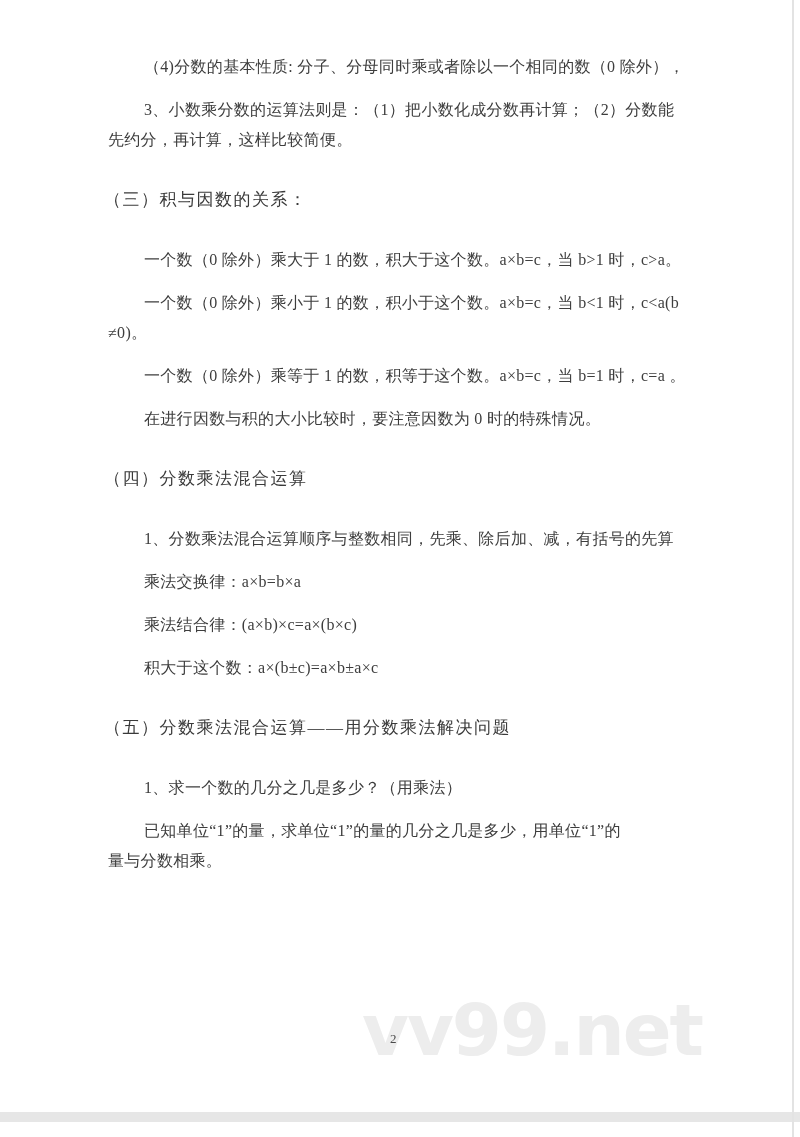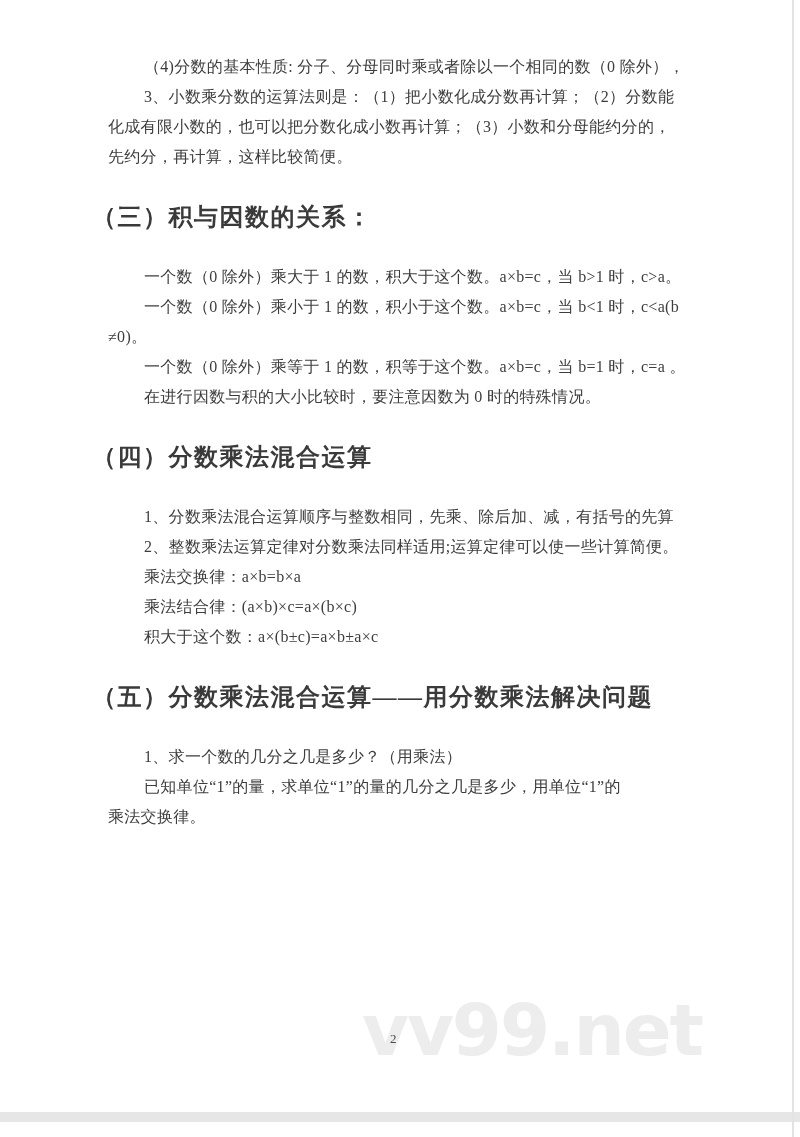--- a/index.html
+++ b/index.html
@@ -21,27 +21,27 @@
     font-size:16px;
     line-height:30px;
     height:30px;
     color:#3d3d3d;
     margin-left:16px;
     white-space:pre;
     letter-spacing:0.3px;
   }
   .ind{ text-indent:36px; }
   .hd{
-    margin-left:0;
-    font-size:24px;
-    font-weight:700;
+    margin-left:12px;
+    font-size:17px;
+    font-weight:400;
     letter-spacing:1.5px;
     color:#3a3a3a;
   }
-  .mt-para{ }
+  .mt-para{ margin-top:13px; }
   .mt-head{ margin-top:30px; }
   .watermark{
     position:absolute;
     left:362px;top:990px;
     font-family:"DejaVu Sans","Liberation Sans",sans-serif;
     font-weight:bold;
     font-size:72px;
     line-height:80px;
     letter-spacing:-2px;
     color:#ededed;
@@ -71,44 +71,42 @@
   }
 </style>
 </head>
 <body>
 
 <div class="screen">
   <div class="page">
 
     <div class="ln ind">（4)分数的基本性质: 分子、分母同时乘或者除以一个相同的数（0 除外），</div>
     <div class="ln ind mt-para">3、小数乘分数的运算法则是：（1）把小数化成分数再计算；（2）分数能</div>
-    <div class="ln">化成有限小数的，也可以把分数化成小数再计算；（3）小数和分母能约分的，</div>
     <div class="ln">先约分，再计算，这样比较简便。</div>
 
     <div class="ln hd mt-head">（三）积与因数的关系：</div>
 
     <div class="ln ind mt-head">一个数（0 除外）乘大于 1 的数，积大于这个数。a×b=c，当 b&gt;1 时，c&gt;a。</div>
     <div class="ln ind mt-para">一个数（0 除外）乘小于 1 的数，积小于这个数。a×b=c，当 b&lt;1 时，c&lt;a(b</div>
     <div class="ln">≠0)。</div>
     <div class="ln ind mt-para">一个数（0 除外）乘等于 1 的数，积等于这个数。a×b=c，当 b=1 时，c=a 。</div>
     <div class="ln ind mt-para">在进行因数与积的大小比较时，要注意因数为 0 时的特殊情况。</div>
 
     <div class="ln hd mt-head">（四）分数乘法混合运算</div>
 
     <div class="ln ind mt-head">1、分数乘法混合运算顺序与整数相同，先乘、除后加、减，有括号的先算</div>
-    <div class="ln ind mt-para">2、整数乘法运算定律对分数乘法同样适用;运算定律可以使一些计算简便。</div>
     <div class="ln ind mt-para">乘法交换律：a×b=b×a</div>
     <div class="ln ind mt-para">乘法结合律：(a×b)×c=a×(b×c)</div>
     <div class="ln ind mt-para">积大于这个数：a×(b±c)=a×b±a×c</div>
 
     <div class="ln hd mt-head">（五）分数乘法混合运算——用分数乘法解决问题</div>
 
     <div class="ln ind mt-head">1、求一个数的几分之几是多少？（用乘法）</div>
     <div class="ln ind mt-para">已知单位“1”的量，求单位“1”的量的几分之几是多少，用单位“1”的</div>
-    <div class="ln">乘法交换律。</div>
+    <div class="ln">量与分数相乘。</div>
 
     <div class="watermark">vv99.net</div>
     <div class="pagenum">2</div>
   </div>
 
   <div class="page-gap"></div>
   <div class="next-page"></div>
   <div class="edge-line"></div>
 </div>
 

